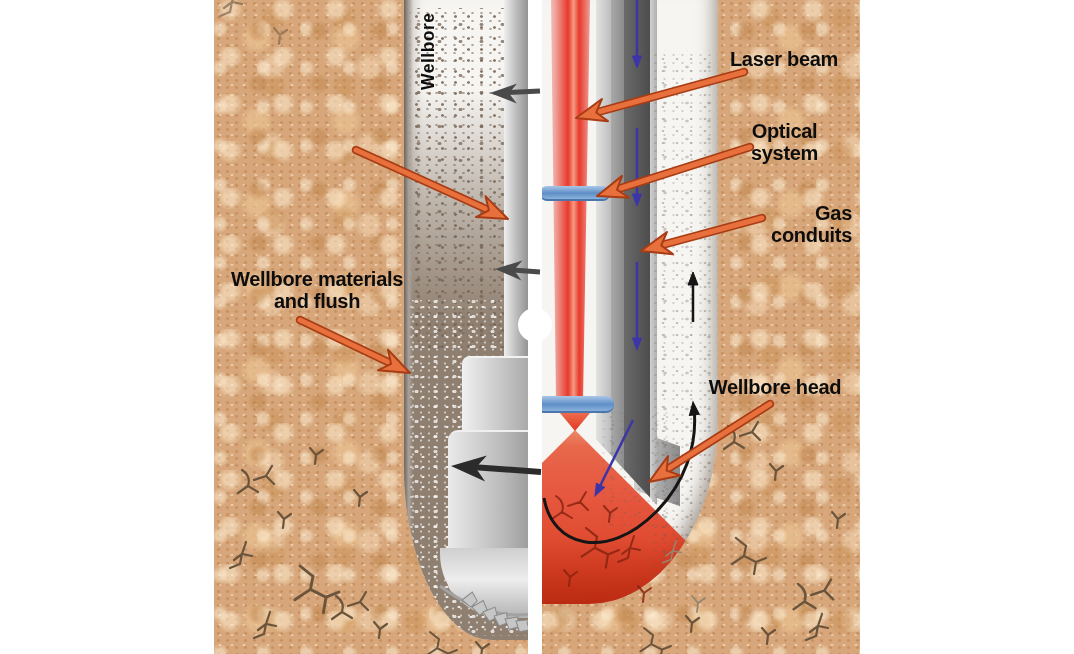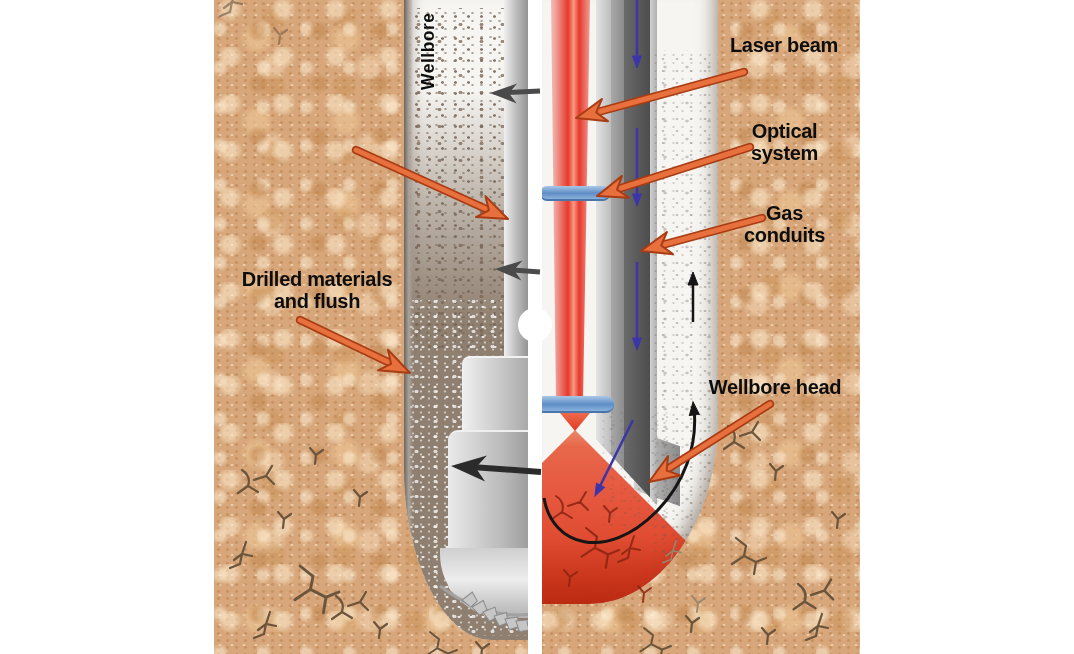--- a/index.html
+++ b/index.html
@@ -107,23 +107,23 @@
   .annulus-specks2{left:60px;top:408px;width:70px;height:120px;opacity:.4;}
 
   
   #overlay{left:0;top:0;width:646px;height:654px;pointer-events:none;}
 
   
   .lbl{color:var(--text,#0d0d0d);font-weight:bold;font-size:20px;line-height:22px;
     text-align:center;white-space:pre-line;letter-spacing:-.3px;}
   #lbl-rotatoring{left:14px;top:92px;width:190px;}
   #lbl-drilled{left:8px;top:268px;width:190px;}
-  #lbl-laser{left:500px;top:34px;width:140px;}
+  #lbl-laser{left:500px;top:48px;width:140px;}
   #lbl-optical{left:503px;top:120px;width:135px;}
-  #lbl-gas{left:503px;top:202px;width:135px;}
+  #lbl-gas{left:503px;top:202px;width:135px;text-align:right;}
   #lbl-drillhead{left:486px;top:376px;width:150px;}
   #lbl-wellbore{left:204px;top:-16px;width:30px;height:106px;
     writing-mode:vertical-rl;transform:rotate(180deg);
     color:var(--text,#0d0d0d);font-weight:bold;font-size:17.5px;letter-spacing:.5px;
     text-align:left;}
 </style>
 </head>
 <body>
 
 <div class="stage">
@@ -338,21 +338,21 @@
       <g>
         <line x1="556" y1="404" x2="452" y2="470" stroke="#a83c14" stroke-width="8.5" stroke-linecap="round"></line>
         <line x1="556" y1="404" x2="452" y2="470" stroke="#e8703d" stroke-width="5" stroke-linecap="round"></line>
         <g transform="translate(435,482) rotate(147.2)">
             <use href="#orange-head" fill="#e8703d" stroke="#a83c14" stroke-width="2" stroke-linejoin="round"></use>
           </g>
       </g>
     </svg>
 
     <div id="lbl-wellbore">Wellbore</div>
-    <div id="lbl-drilled" class="lbl">Drilled materials
+    <div id="lbl-drilled" class="lbl">Wellbore materials
 and flush</div>
     <div id="lbl-laser" class="lbl">Laser beam</div>
     <div id="lbl-optical" class="lbl">Optical
 system</div>
     <div id="lbl-gas" class="lbl">Gas
 conduits</div>
     <div id="lbl-drillhead" class="lbl">Wellbore head</div>
   </div>
 </div>
 

